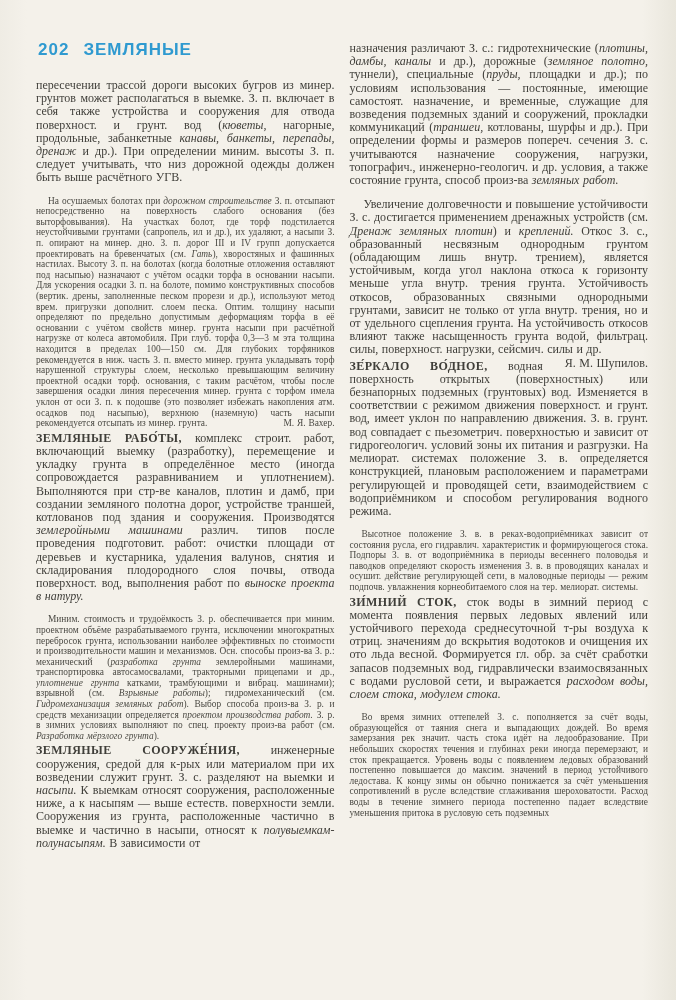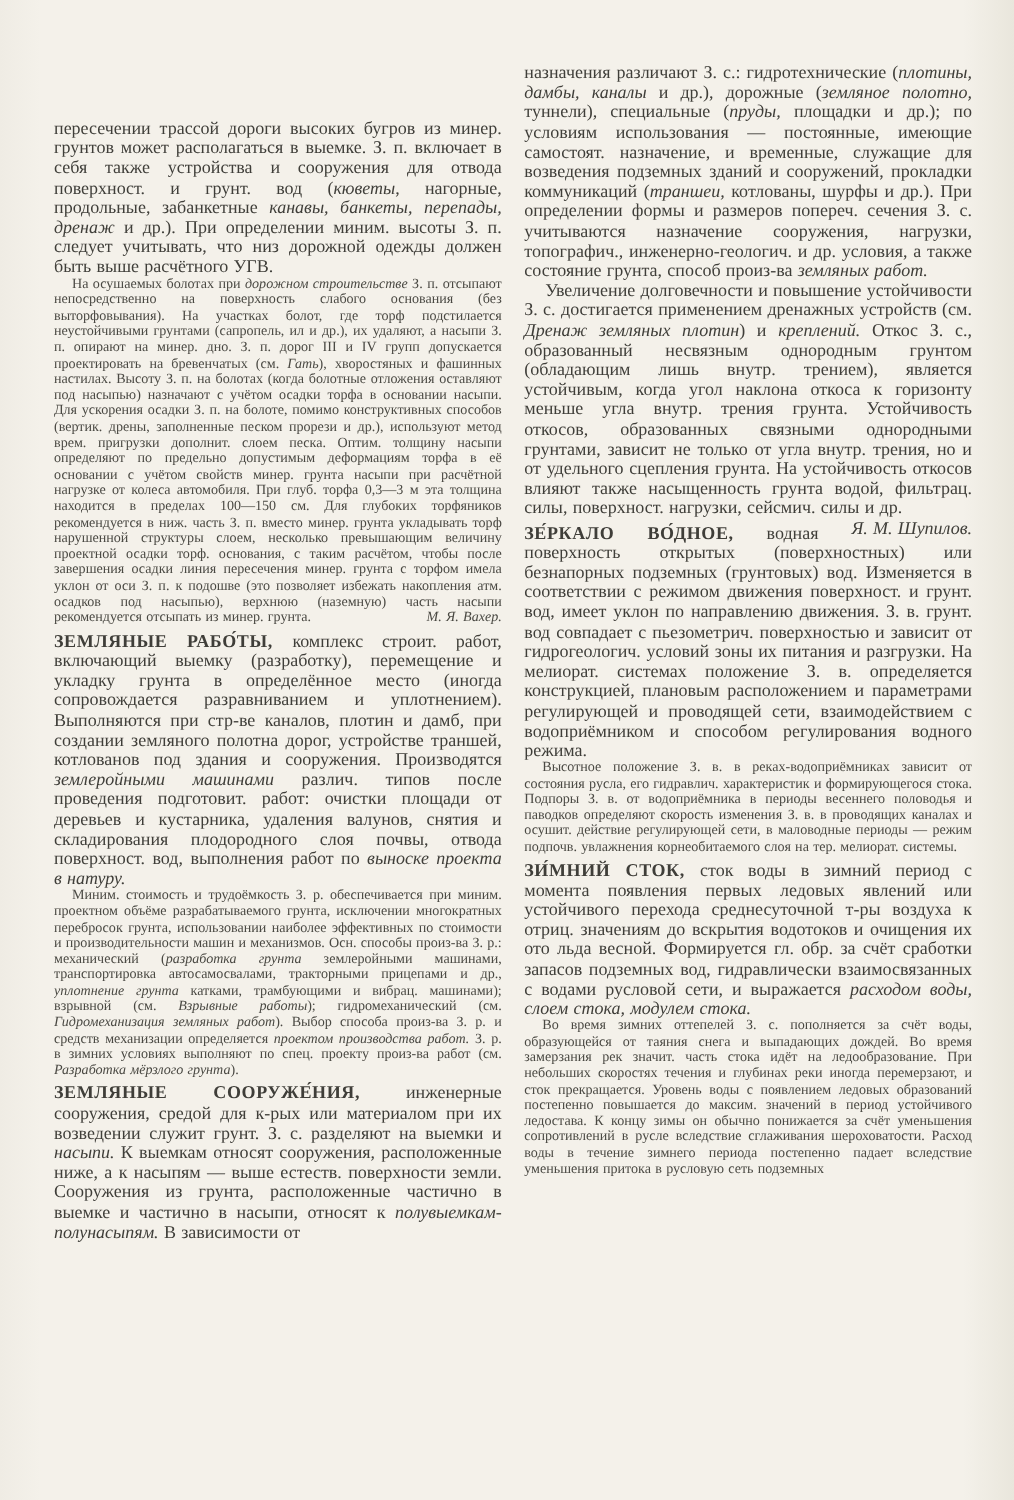--- a/index.html
+++ b/index.html
@@ -32,32 +32,35 @@
   }
   .col{flex:1 1 0;min-width:0;}
   .col-left{padding-top:37px;}
   .col p{
     margin:0;
     text-align:justify;
     font-size:12px;
     line-height:13.2px;
     word-spacing:0.5px;
   }
-  .col p.indent{text-indent:14px;}
+  .col p.indent{text-indent:14px;margin-top:11px;}
   .col p.small{font-size:9.4px;line-height:10.6px;color:#4a4943;}
   .col p.small.indent{text-indent:12px;}
   .col p.entry{margin-top:3px;}
   .hw{font-weight:bold;letter-spacing:0.4px;font-family:Liberation Serif, serif;}
   .i{font-style:italic;}
-  .sig{font-style:italic;float:right;padding-left:8px;}
+  .sig{float:right;padding-left:8px;}
 </style>
 </head>
 <body>
 
 <div class="page">
+  <header class="running-head" style="color: rgb(47, 154, 208);">
+    <span class="pagenum">202</span><span class="runtitle">ЗЕМЛЯНЫЕ</span>
+  </header>
 
   <div class="cols">
     <div class="col col-left">
         <p class=""><span>пересечении трассой дороги высоких бугров из минер. грунтов может располагаться в выемке. З. п. включает в себя также устройства и сооружения для отвода поверхност. и грунт. вод (</span><span class="i">кюветы</span><span>, нагорные, продольные, забанкетные </span><span class="i">канавы, банкеты, перепады, дренаж</span><span> и др.). При определении миним. высоты З. п. следует учитывать, что низ дорожной одежды должен быть выше расчётного УГВ.</span></p>
         <p class="small indent"><span>На осушаемых болотах при </span><span class="i">дорожном строительстве</span><span> З. п. отсыпают непосредственно на поверхность слабого основания (без выторфовывания). На участках болот, где торф подстилается неустойчивыми грунтами (сапропель, ил и др.), их удаляют, а насыпи З. п. опирают на минер. дно. З. п. дорог III и IV групп допускается проектировать на бревенчатых (см. </span><span class="i">Гать</span><span>), хворостяных и фашинных настилах. Высоту З. п. на болотах (когда болотные отложения оставляют под насыпью) назначают с учётом осадки торфа в основании насыпи. Для ускорения осадки З. п. на болоте, помимо конструктивных способов (вертик. дрены, заполненные песком прорези и др.), используют метод врем. пригрузки дополнит. слоем песка. Оптим. толщину насыпи определяют по предельно допустимым деформациям торфа в её основании с учётом свойств минер. грунта насыпи при расчётной нагрузке от колеса автомобиля. При глуб. торфа 0,3—3 м эта толщина находится в пределах 100—150 см. Для глубоких торфяников рекомендуется в ниж. часть З. п. вместо минер. грунта укладывать торф нарушенной структуры слоем, несколько превышающим величину проектной осадки торф. основания, с таким расчётом, чтобы после завершения осадки линия пересечения минер. грунта с торфом имела уклон от оси З. п. к подошве (это позволяет избежать накопления атм. осадков под насыпью), верхнюю (наземную) часть насыпи рекомендуется отсыпать из минер. грунта.</span><span class="sig">М. Я. Вахер.</span></p>
         <p class=" entry"><span class="hw">ЗЕМЛЯНЫЕ РАБО́ТЫ, </span><span>комплекс строит. работ, включающий выемку (разработку), перемещение и укладку грунта в определённое место (иногда сопровождается разравниванием и уплотнением). Выполняются при стр-ве каналов, плотин и дамб, при создании земляного полотна дорог, устройстве траншей, котлованов под здания и сооружения. Производятся </span><span class="i">землеройными машинами</span><span> различ. типов после проведения подготовит. работ: очистки площади от деревьев и кустарника, удаления валунов, снятия и складирования плодородного слоя почвы, отвода поверхност. вод, выполнения работ по </span><span class="i">выноске проекта в натуру.</span></p>
         <p class="small indent"><span>Миним. стоимость и трудоёмкость З. р. обеспечивается при миним. проектном объёме разрабатываемого грунта, исключении многократных перебросок грунта, использовании наиболее эффективных по стоимости и производительности машин и механизмов. Осн. способы произ-ва З. р.: механический (</span><span class="i">разработка грунта</span><span> землеройными машинами, транспортировка автосамосвалами, тракторными прицепами и др., </span><span class="i">уплотнение грунта</span><span> катками, трамбующими и вибрац. машинами); взрывной (см. </span><span class="i">Взрывные работы</span><span>); гидромеханический (см. </span><span class="i">Гидромеханизация земляных работ</span><span>). Выбор способа произ-ва З. р. и средств механизации определяется </span><span class="i">проектом производства работ.</span><span> З. р. в зимних условиях выполняют по спец. проекту произ-ва работ (см. </span><span class="i">Разработка мёрзлого грунта</span><span>).</span></p>
         <p class=" entry"><span class="hw">ЗЕМЛЯНЫЕ СООРУЖЕ́НИЯ, </span><span>инженерные сооружения, средой для к-рых или материалом при их возведении служит грунт. З. с. разделяют на выемки и </span><span class="i">насыпи.</span><span> К выемкам относят сооружения, расположенные ниже, а к насыпям — выше естеств. поверхности земли. Сооружения из грунта, расположенные частично в выемке и частично в насыпи, относят к </span><span class="i">полувыемкам-полунасыпям.</span><span> В зависимости от</span></p>
       </div>
     <div class="col col-right">

